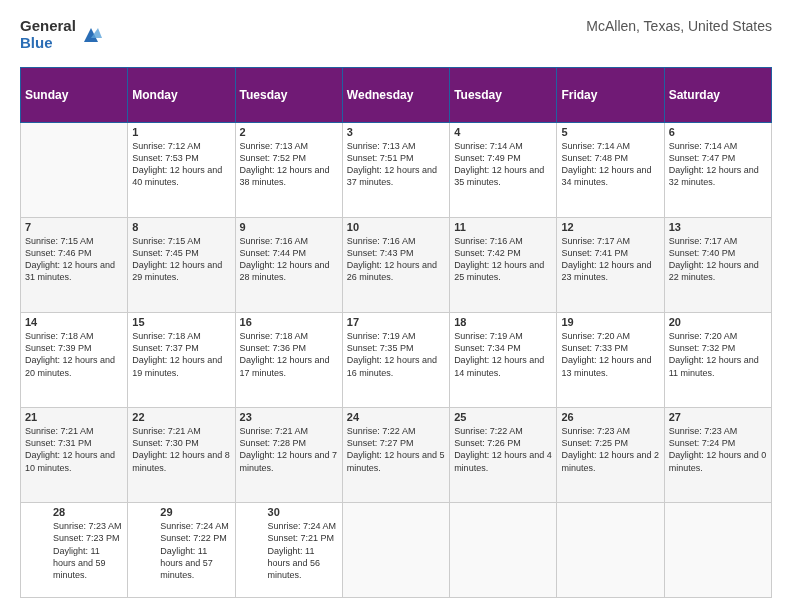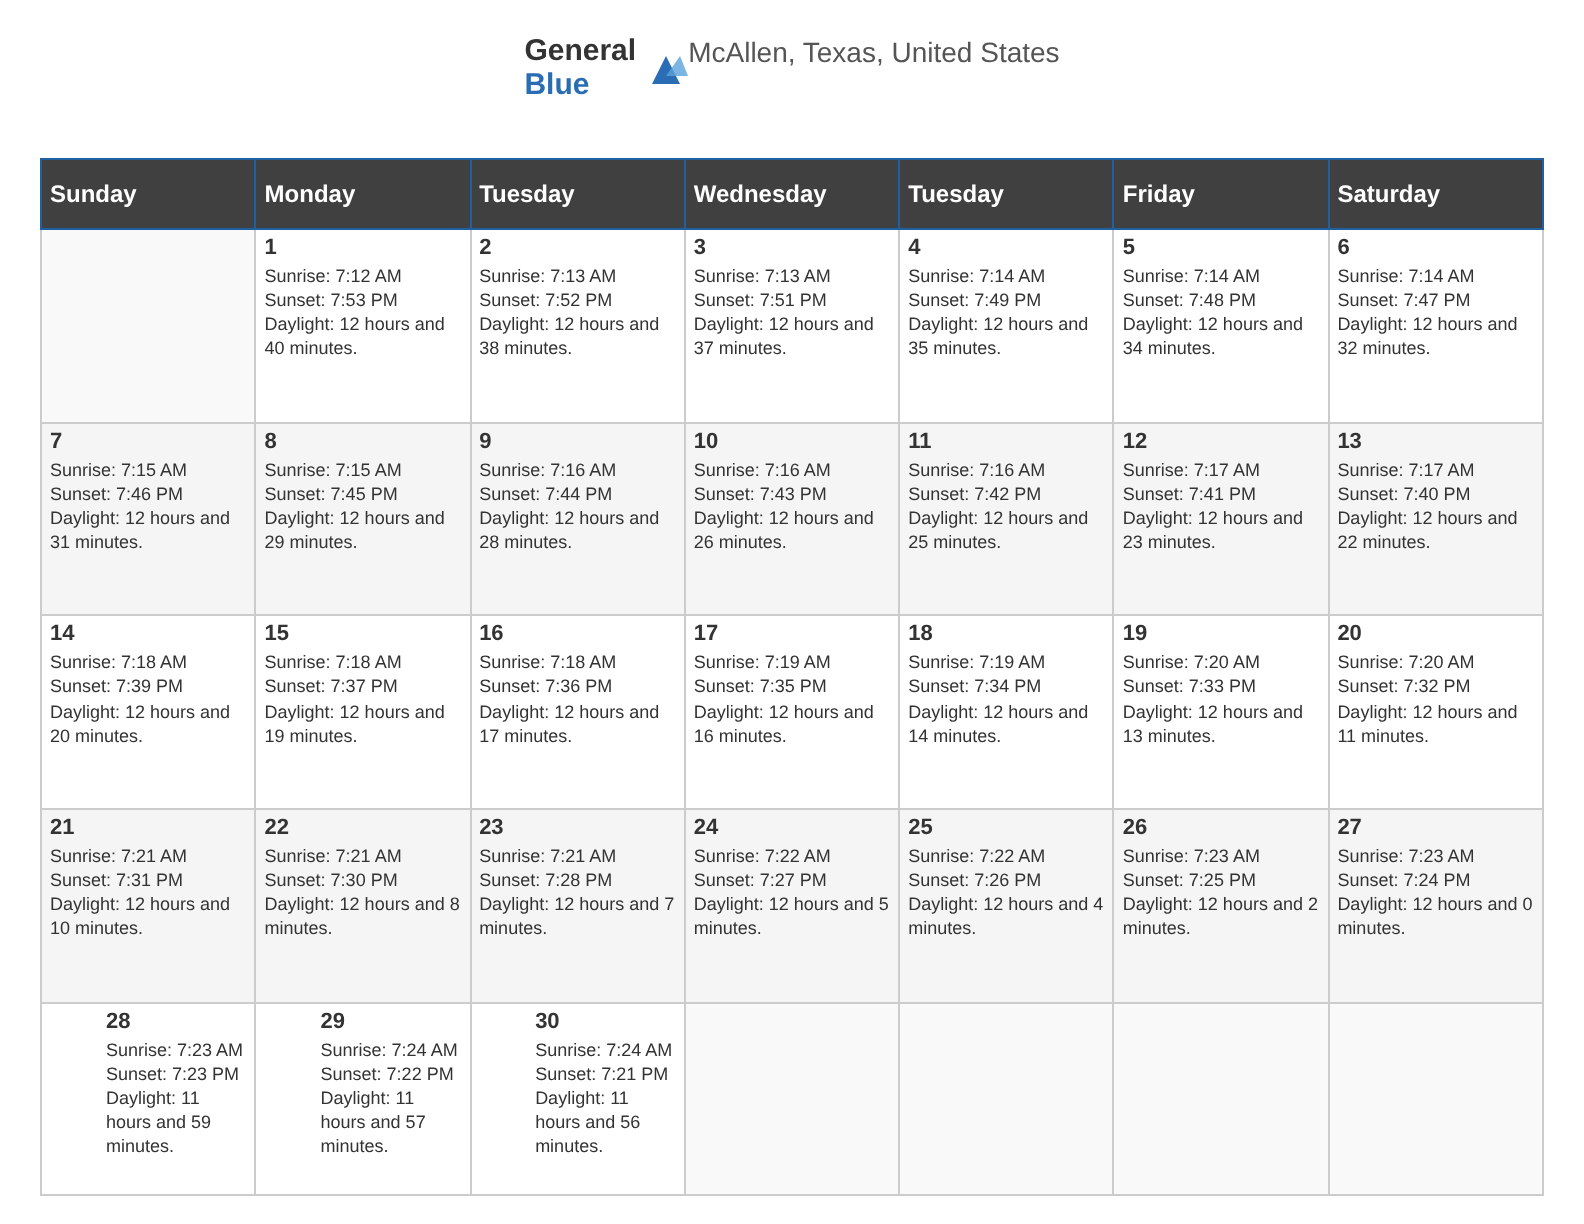--- a/index.html
+++ b/index.html
@@ -12,23 +12,23 @@
     }
     .page {
       width: 792px;
       height: 612px;
       padding: 18px 20px 14px 20px;
       display: flex;
       flex-direction: column;
     }
     .header {
       display: flex;
-      justify-content: center;
+      justify-content: space-between;
       align-items: flex-start;
-      margin-bottom: 28px;
+      margin-bottom: 16px;
     }
     .logo {
       display: flex;
       align-items: center;
       gap: 2px;
     }
     .logo-text {
       display: flex;
       flex-direction: column;
       line-height: 1.1;
@@ -61,25 +61,25 @@
       color: #555;
     }
     .calendar {
       flex: 1;
       border: 1px solid #ccc;
       border-collapse: collapse;
       width: 100%;
       table-layout: fixed;
     }
     .calendar th {
-      background: #404040;
+      background: #701a75;
       color: #fff;
       font-size: 12px;
       font-weight: bold;
-      padding: 10px 4px;
+      padding: 20px 4px;
       text-align: left;
       border: 1px solid #2060a0;
     }
     .calendar td {
       vertical-align: top;
       border: 1px solid #ccc;
       padding: 3px 4px;
       font-size: 9.5px;
       color: #333;
       height: 82px;

